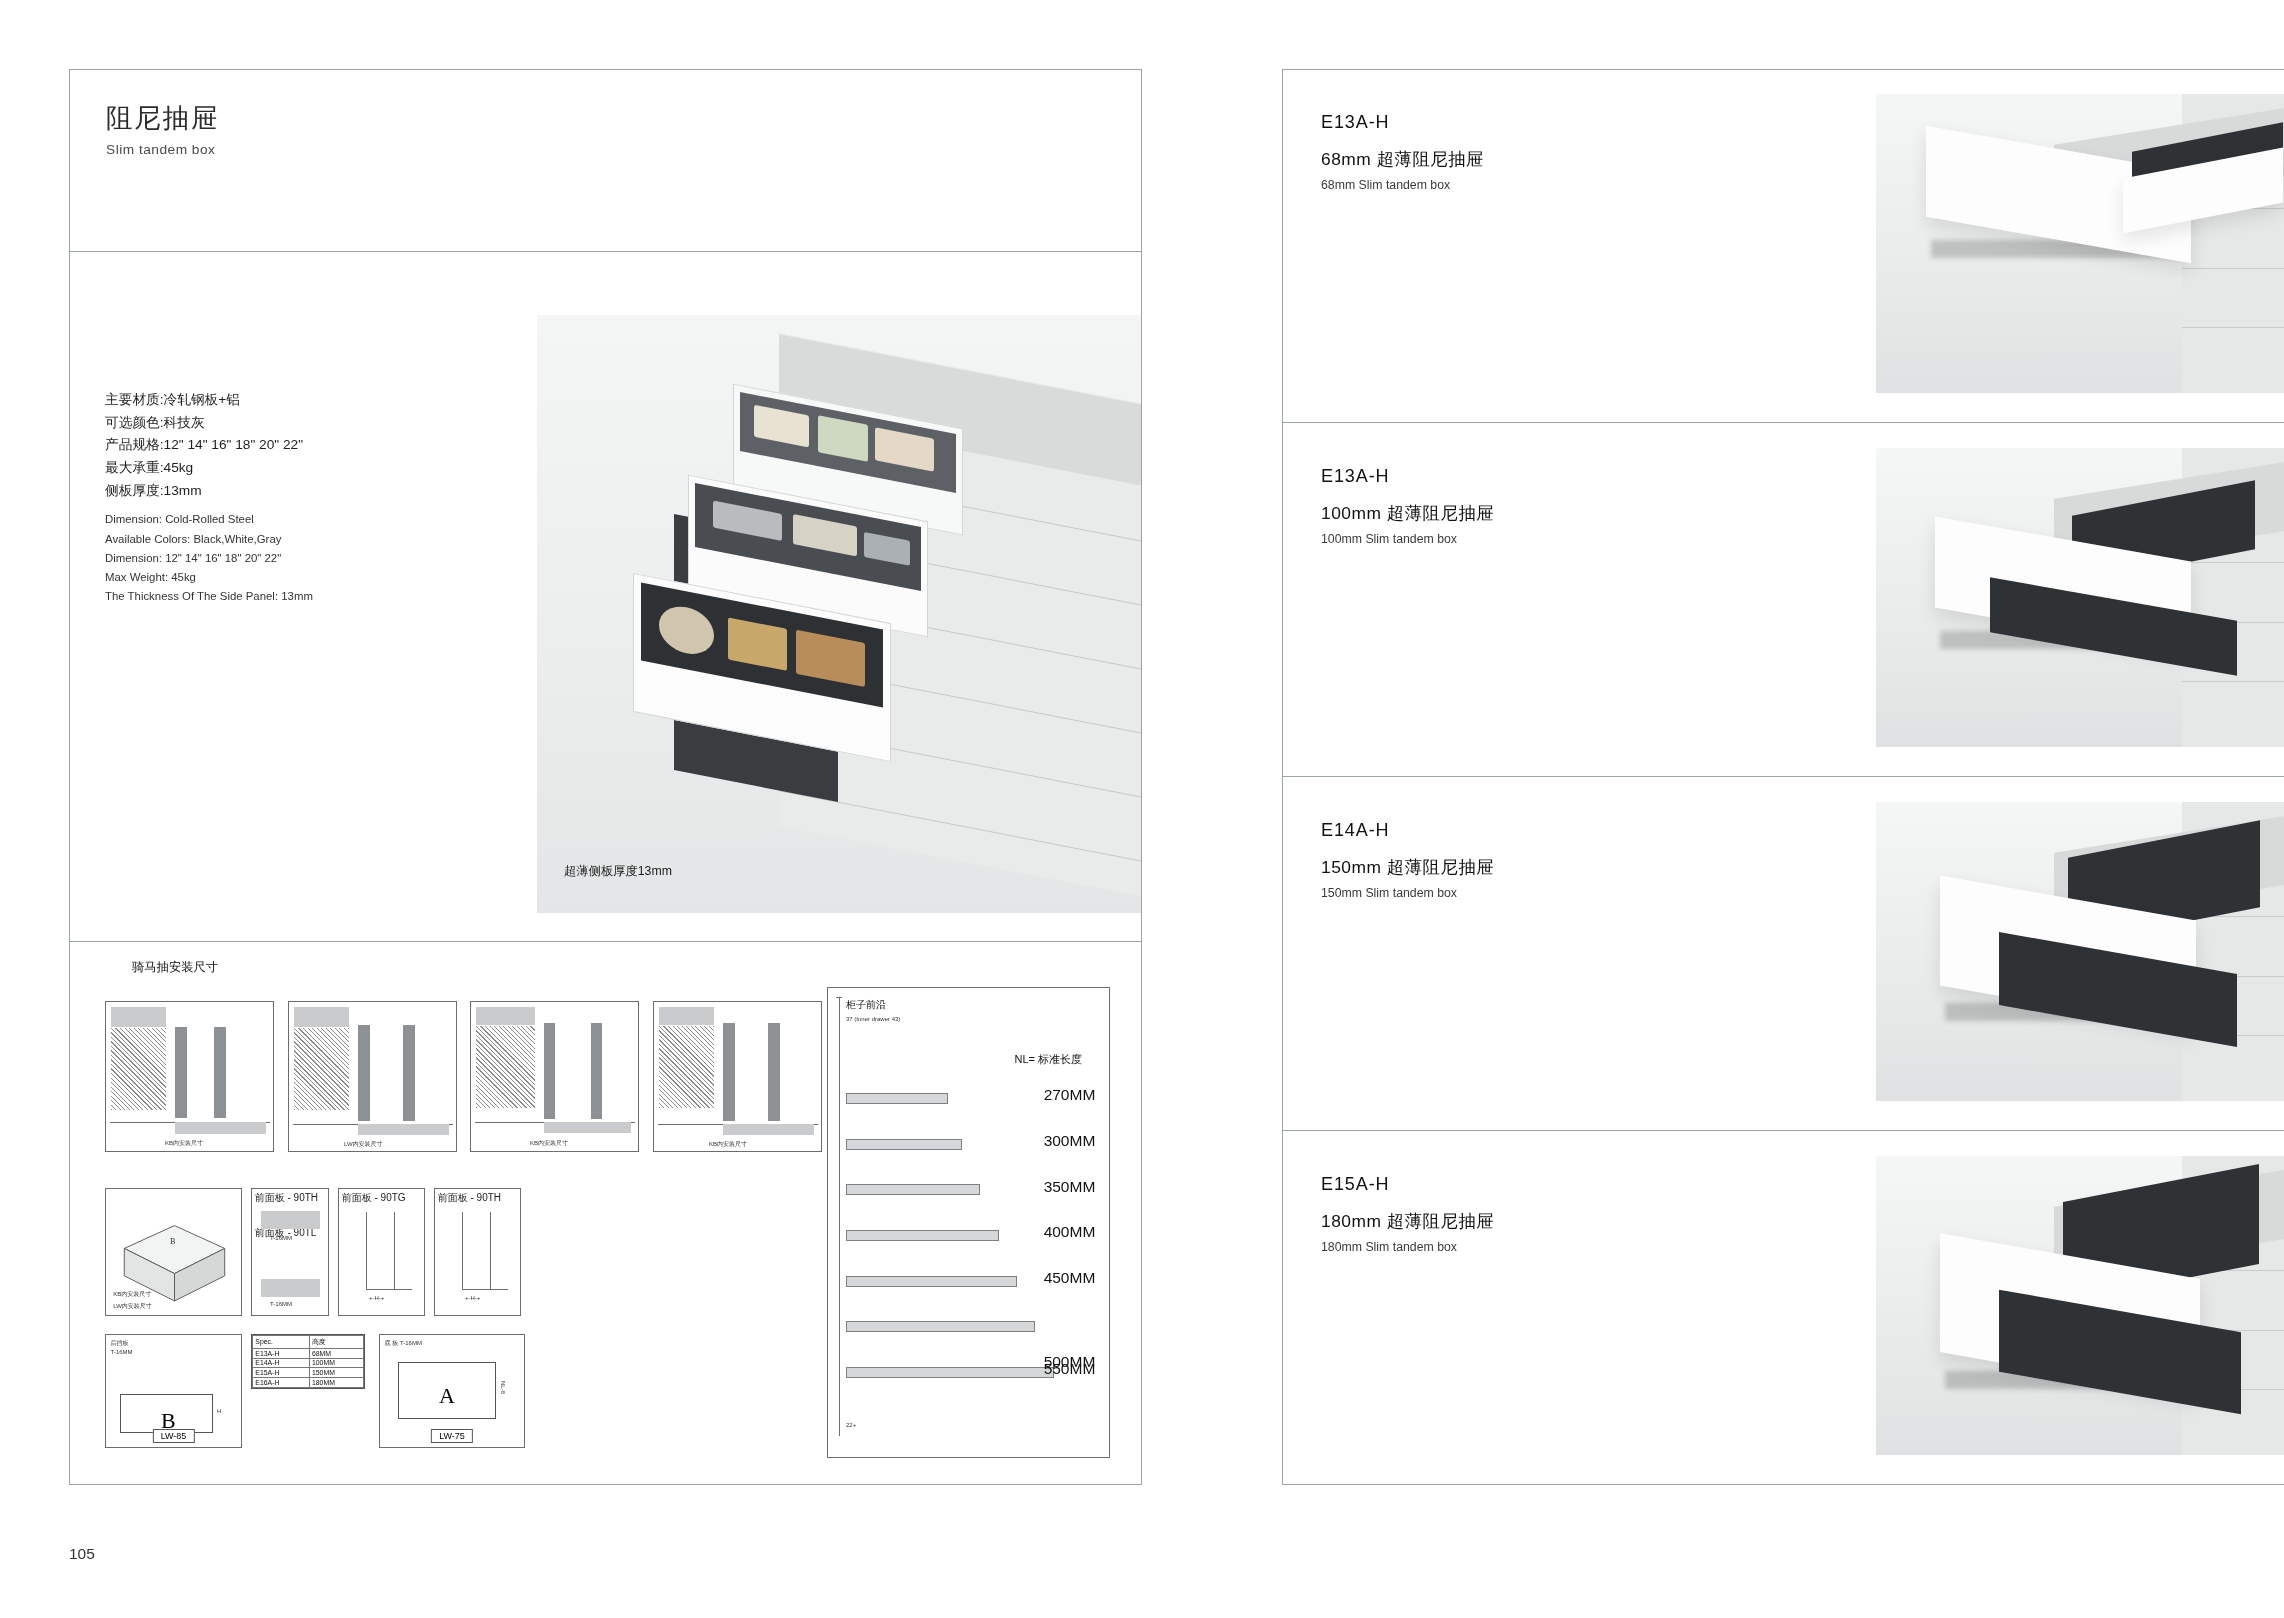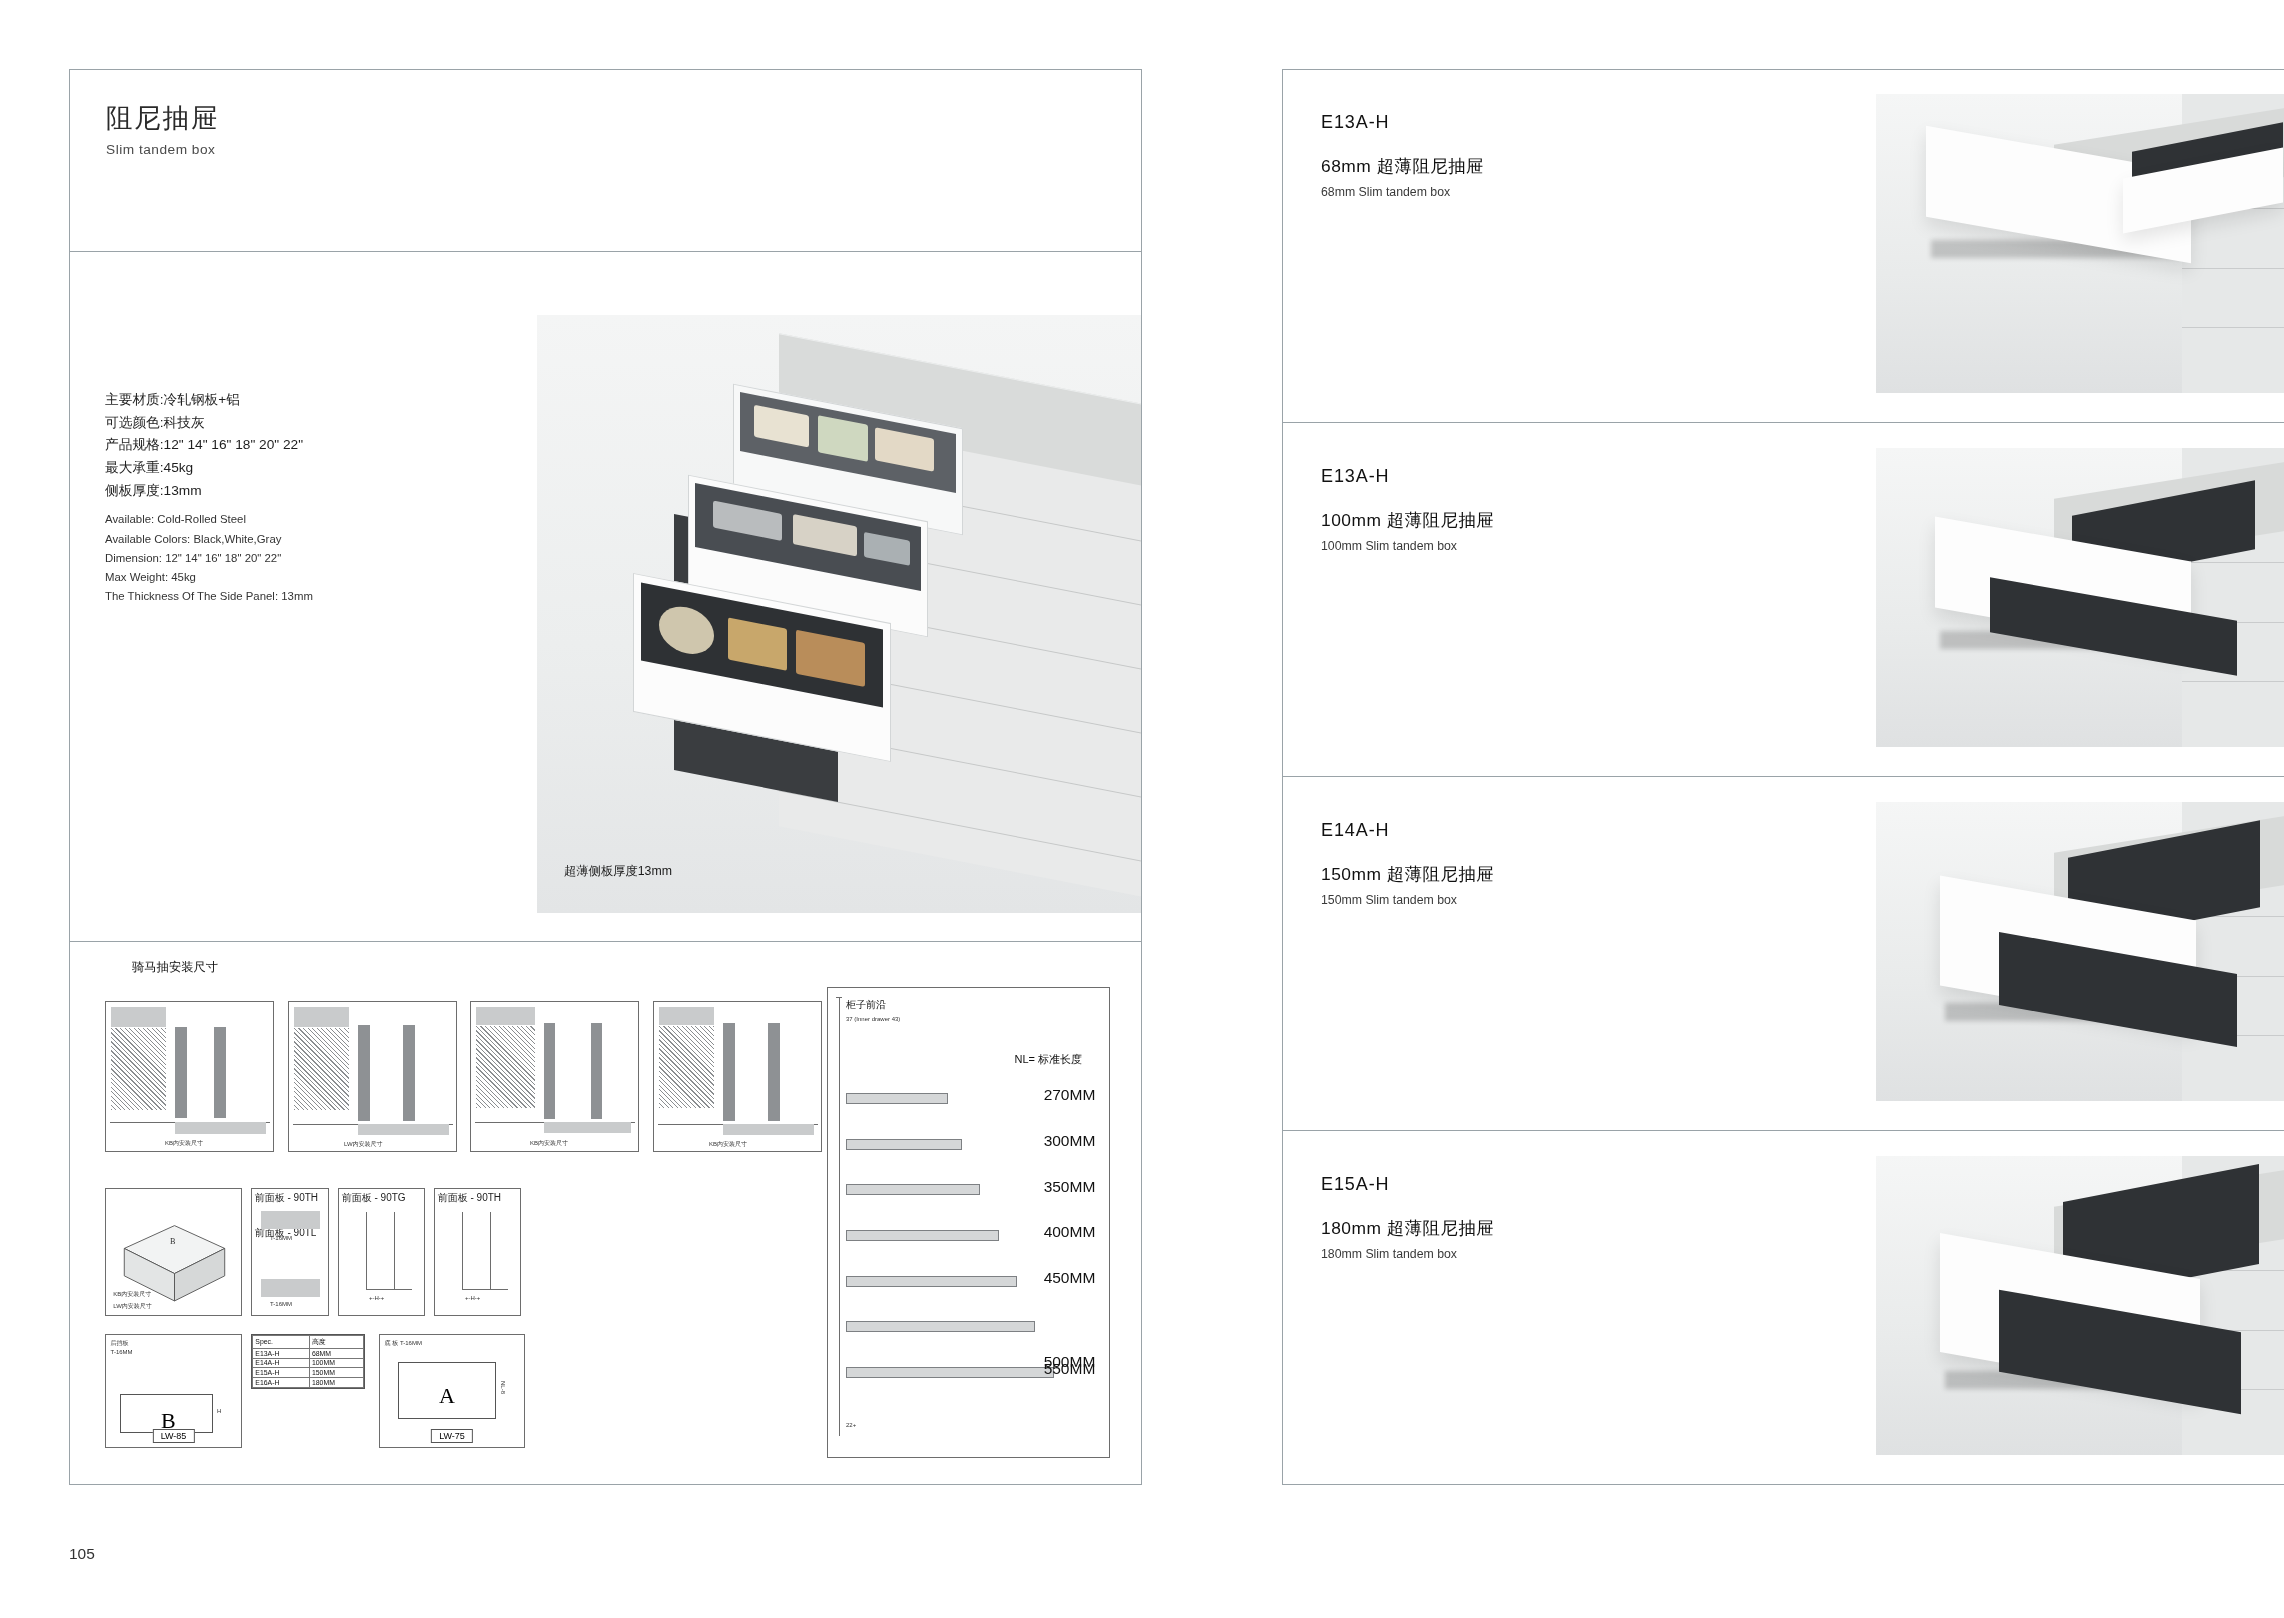--- a/index.html
+++ b/index.html
@@ -300,21 +300,21 @@
     left: 39px;
     top: 43px;
     width: 502px;
   }
   .prod-code {
     font-size: 18px;
     color: #111;
     letter-spacing: 0.9px;
   }
   .prod-name-cn {
-    margin-top: 21px;
+    margin-top: 14px;
     font-size: 17.4px;
     color: #111;
     letter-spacing: 0.5px;
   }
   .prod-name-en {
     margin-top: 7.3px;
     font-size: 12.3px;
     color: #3a3a3a;
   }
   .prod-photo {
@@ -376,21 +376,21 @@
 
     <div class="spec-block">
       <div class="spec-cn">
         <p>主要材质:冷轧钢板+铝</p>
         <p>可选颜色:科技灰</p>
         <p>产品规格:12" 14" 16" 18" 20" 22"</p>
         <p>最大承重:45kg</p>
         <p>侧板厚度:13mm</p>
       </div>
       <div class="spec-en">
-        <p>Available: Cold-Rolled Steel</p>
+        <p>Dimension: Cold-Rolled Steel</p>
         <p>Available Colors: Black,White,Gray</p>
         <p>Dimension: 12" 14" 16" 18" 20" 22"</p>
         <p>Max Weight: 45kg</p>
         <p>The Thickness Of The Side Panel: 13mm</p>
       </div>
     </div>
 
     <div class="hero-photo">
       <div class="h-counter"></div>
       <div class="h-body"></div>

